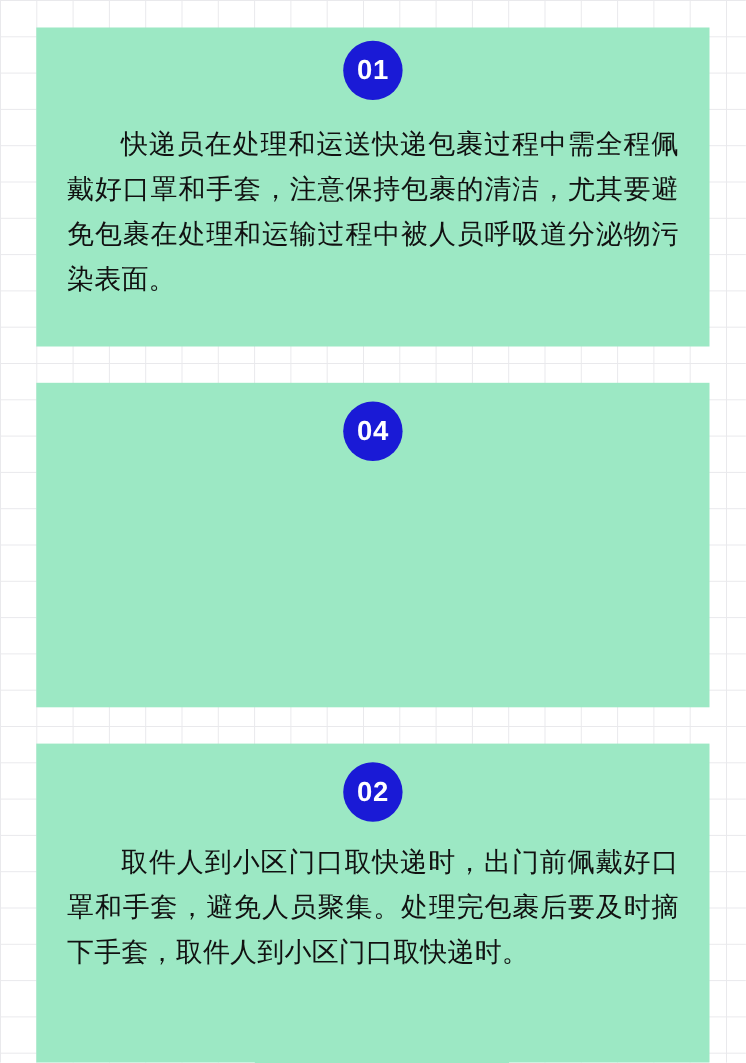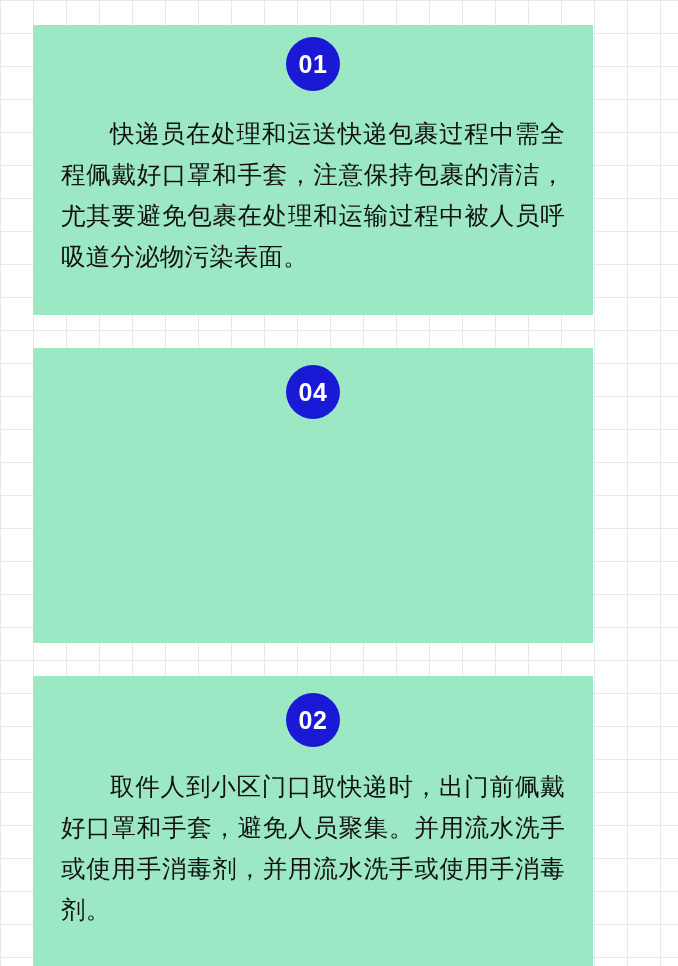--- a/index.html
+++ b/index.html
@@ -13,21 +13,21 @@
     background-image:
       linear-gradient(to right, #e9e9ec 1px, transparent 1px),
       linear-gradient(to bottom, #e9e9ec 1px, transparent 1px);
     background-size: 33px 33px;
     font-family: "Liberation Sans", sans-serif;
     overflow: hidden;
     position: relative;
   }
   .page {
     position: relative;
-    width: 626px;
+    width: 678px;
     height: 966px;
     box-sizing: border-box;
     padding: 25px 33px 0 33px;
     border-radius: 14px;
   }
   .card {
     position: relative;
     background-color: #9ce8c4;
     box-sizing: border-box;
     padding: 52px 28px 26px 28px;
@@ -56,20 +56,21 @@
   .card-2 .badge { top: 17px; }
   .card-3 .badge { top: 17px; }
   .card-text {
     font-size: 24.5px;
     line-height: 41px;
     color: #111111;
     text-indent: 2em;
     text-align: justify;
     letter-spacing: 0.2px;
     margin: 0;
+    font-family: Liberation Mono, monospace;
   }
   .card-1 .card-text { margin-top: 36px; }
   .card-2 .card-text { margin-top: 38px; }
   .card-3 .card-text { margin-top: 38px; }
 </style>
 </head>
 <body>
 
 <div class="page">
 
@@ -77,16 +78,16 @@
     <div class="badge">01</div>
     <p class="card-text">快递员在处理和运送快递包裹过程中需全程佩戴好口罩和手套，注意保持包裹的清洁，尤其要避免包裹在处理和运输过程中被人员呼吸道分泌物污染表面。</p>
   </div>
 
   <div class="card card-2">
     <div class="badge">04</div>
   </div>
 
   <div class="card card-3">
     <div class="badge">02</div>
-    <p class="card-text">取件人到小区门口取快递时，出门前佩戴好口罩和手套，避免人员聚集。并用流水洗手或使用手消毒剂，并用流水洗手或使用手消毒剂。</p>
+    <p class="card-text">取件人到小区门口取快递时，出门前佩戴好口罩和手套，避免人员聚集。处理完包裹后要及时摘下手套，取件人到小区门口取快递时。</p>
   </div>
 
 </div>
 
 </body></html>

